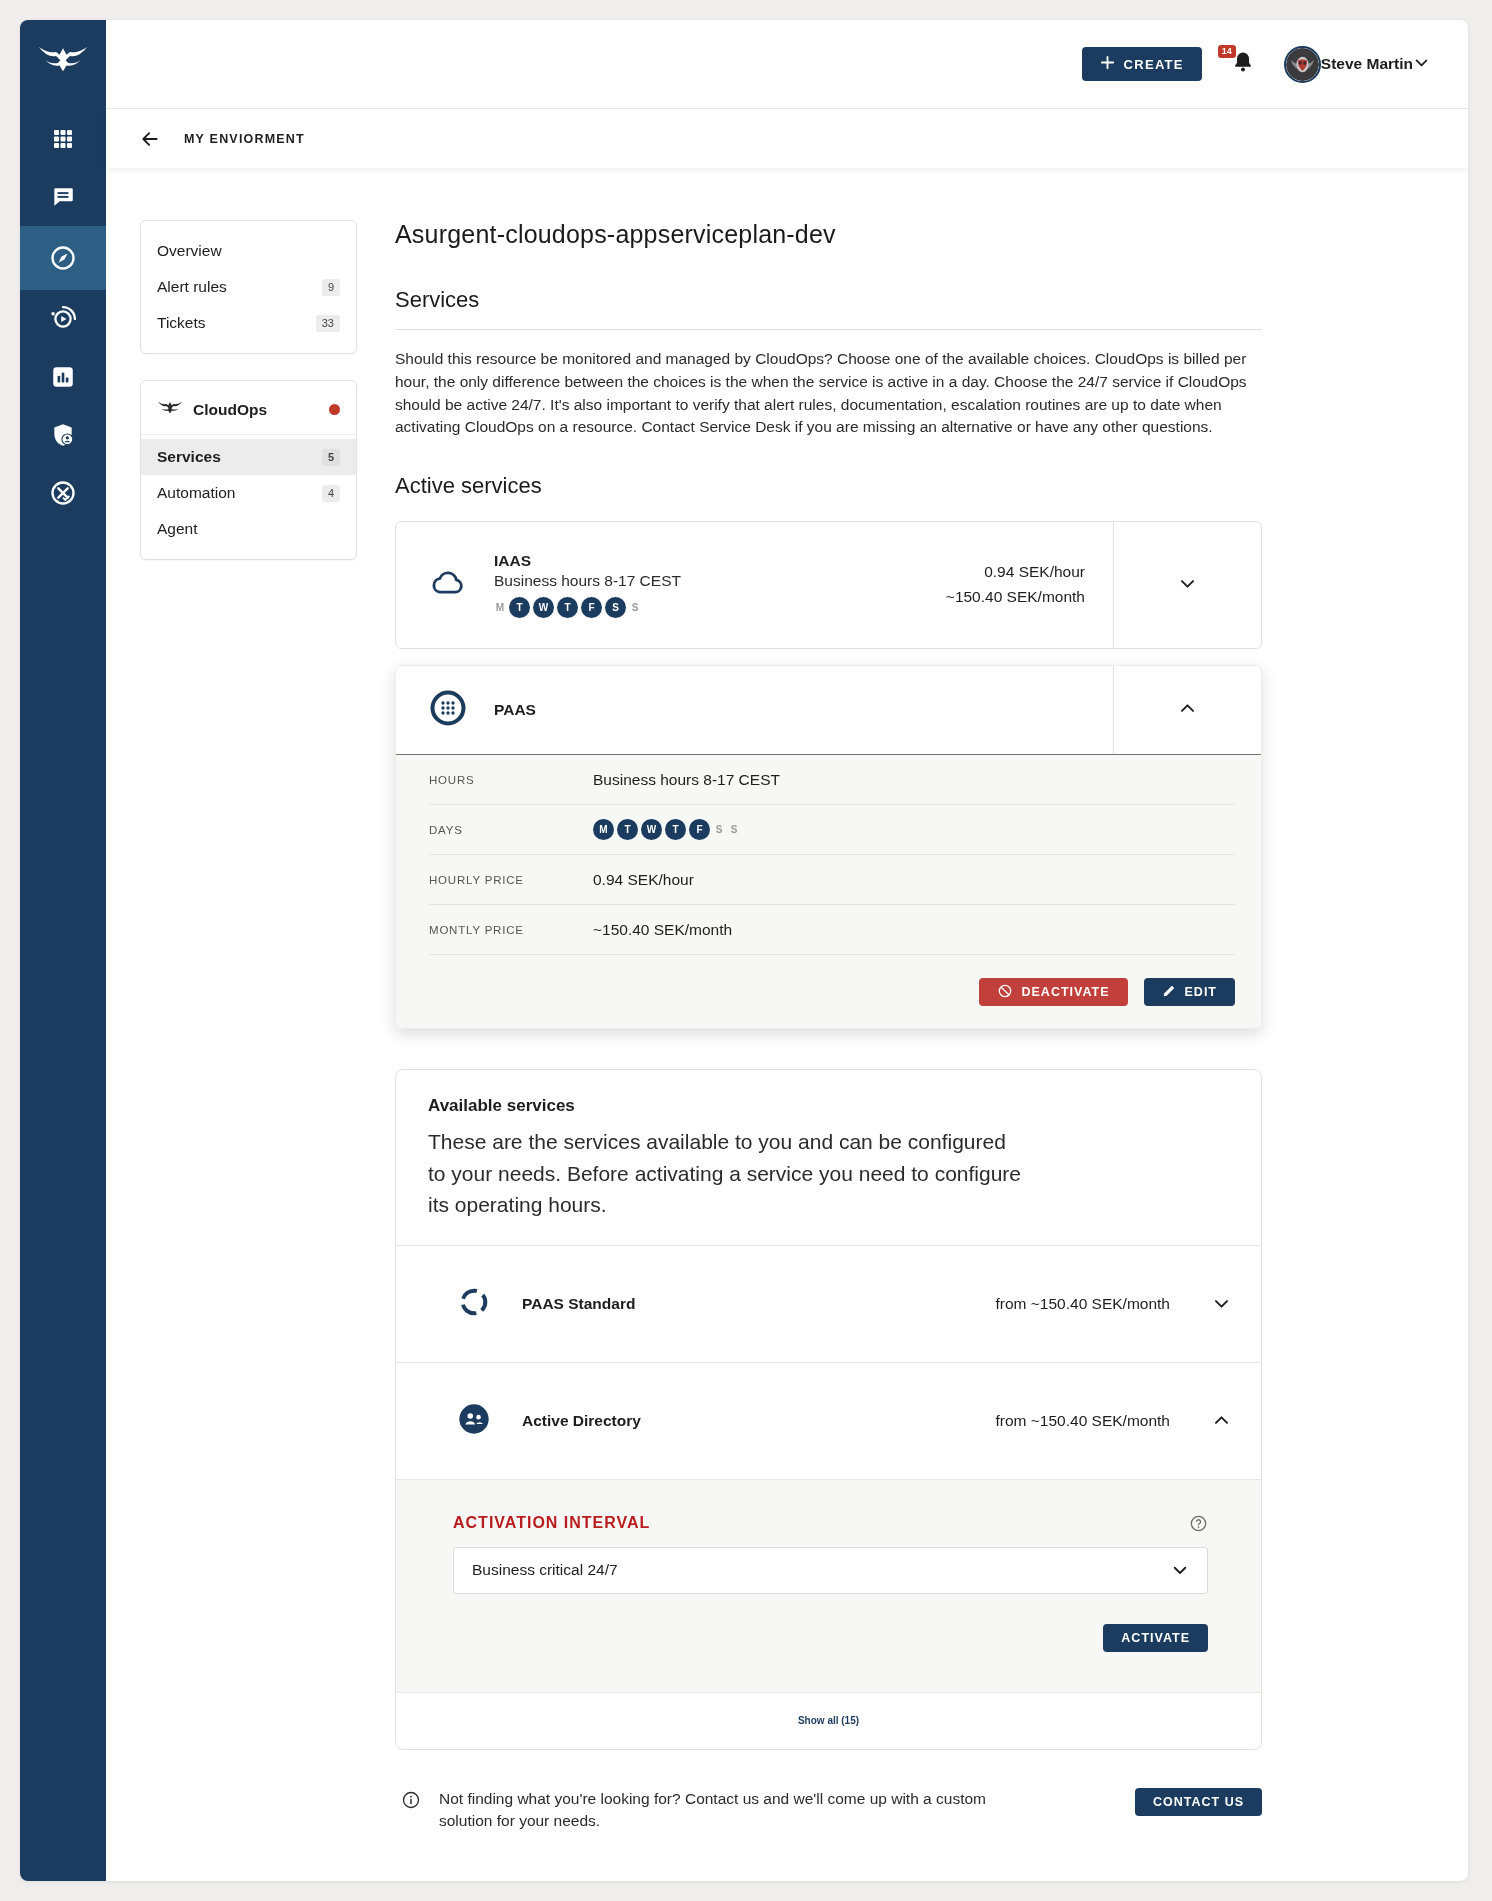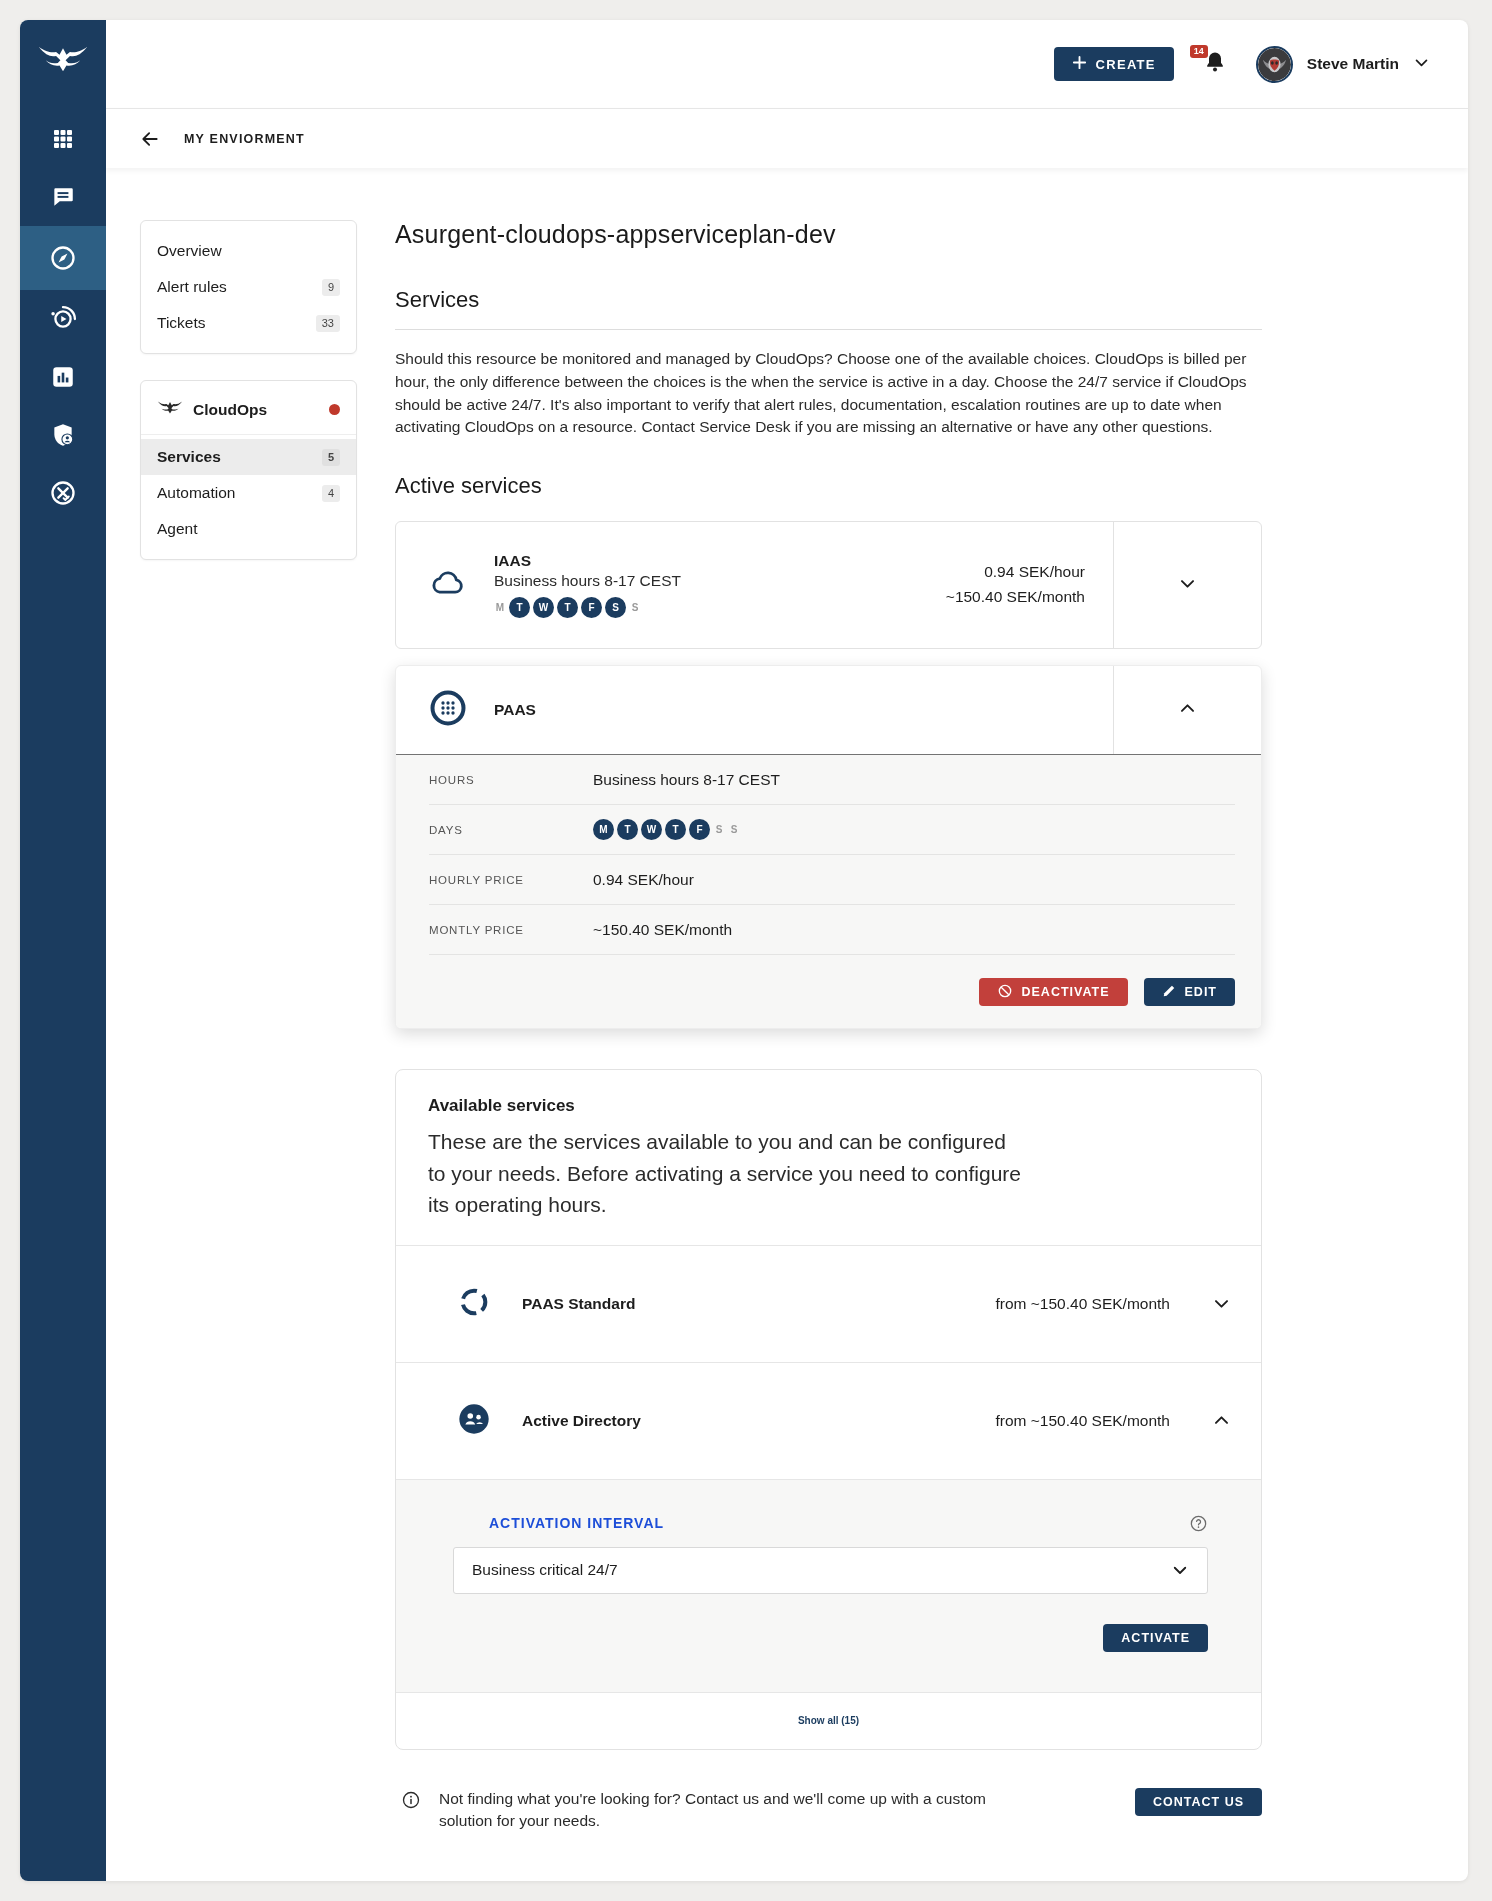--- a/index.html
+++ b/index.html
@@ -30,21 +30,21 @@
   .main{flex:1;display:flex;flex-direction:column;min-width:0;}
   .topbar{height:88px;display:flex;align-items:center;justify-content:flex-end;padding-right:38px;gap:26px;flex:none;}
   .btn{border:none;border-radius:4px;display:inline-flex;align-items:center;justify-content:center;gap:9px;
        background:var(--navy);color:#fff;font-family:inherit;font-weight:bold;letter-spacing:1.3px;
        font-size:13px;height:34px;padding:0 18px;cursor:pointer;text-align:right;}
   .btn.red{background:var(--red);}
   .bell-wrap{position:relative;width:30px;height:30px;display:flex;align-items:center;justify-content:center;cursor:pointer;}
   .bell-badge{position:absolute;top:-4px;left:-10px;background:#c0392b;color:#fff;font-size:9px;font-weight:bold;
        border-radius:3px;padding:2px 4px;line-height:1;}
   .avatar{width:37px;height:37px;border-radius:50%;overflow:hidden;flex:none;cursor:pointer;border:2px solid var(--navy);}
-  .user{display:flex;align-items:center;gap:14px;cursor:pointer;justify-content:space-between;}
+  .user{display:flex;align-items:center;cursor:pointer;justify-content:space-between;}
   .user-name{font-size:15.5px;font-weight:bold;color:#1d1d1d;}
   .crumbbar{height:60px;border-top:1px solid #e6e6e6;box-shadow:0 3px 5px rgba(0,0,0,.05);
        display:flex;align-items:center;padding-left:34px;gap:24px;position:relative;z-index:2;flex:none;}
   .crumb-label{font-size:12.5px;font-weight:bold;letter-spacing:1.2px;color:#1d1d1d;}
   .back-arrow{cursor:pointer;display:flex;}
   
   .content{flex:1;display:flex;gap:38px;padding:52px 0 0 34px;align-items:flex-start;}
   .left-col{width:217px;flex:none;}
   .nav-card{border:1px solid var(--card-border);border-radius:6px;background:#fff;
        box-shadow:0 1px 2px rgba(0,0,0,.04);padding:12px 0;margin-bottom:26px;}
@@ -89,21 +89,21 @@
   .avail-card{border:1px solid var(--card-border);border-radius:8px;background:#fff;margin-top:40px;overflow:hidden;}
   .avail-head{padding:26px 32px 24px;}
   .avail-head h3{font-size:17px;font-weight:bold;margin:0 0 10px;color:#1d1d1d;}
   .avail-head p{font-size:21px;line-height:1.5;margin:0;max-width:600px;}
   .avail-row{height:117px;display:flex;align-items:center;gap:32px;padding:0 30px 0 62px;border-top:1px solid #e6e6e6;cursor:pointer;}
   .avail-name{font-size:15.5px;font-weight:bold;color:#1d1d1d;}
   .avail-price{margin-left:auto;font-size:15.5px;color:#1d1d1d;}
   .avail-chev{margin-left:10px;display:flex;cursor:pointer;}
   .ad-detail{background:var(--detail-bg);border-top:1px solid #e6e6e6;padding:34px 53px 40px 57px;}
   .ad-label-row{display:flex;align-items:center;justify-content:space-between;}
-  .ad-label{font-size:14px;letter-spacing:1px;font-weight:bold;color:#1d4ed8;margin-left:36px;}
+  .ad-label{font-size:16px;letter-spacing:1px;font-weight:bold;color:#b91c1c;}
   .select{margin-top:14px;height:47px;background:#fff;border:1px solid #d9d9d9;border-radius:3px;
        display:flex;align-items:center;padding:0 18px;font-size:15.5px;color:#1d1d1d;cursor:pointer;}
   .select .chev{margin-left:auto;display:flex;}
   .ad-activate-row{display:flex;justify-content:flex-end;margin-top:30px;}
   .show-all{height:57px;border-top:1px solid #e6e6e6;display:flex;align-items:center;justify-content:center;
        font-size:10px;font-weight:bold;color:var(--navy);cursor:pointer;}
   
   .contact{display:flex;align-items:flex-start;gap:18px;margin-top:38px;padding-left:6px;}
   .contact-text{font-size:15.5px;line-height:1.45;max-width:560px;}
   .contact .btn{margin-left:auto;}

